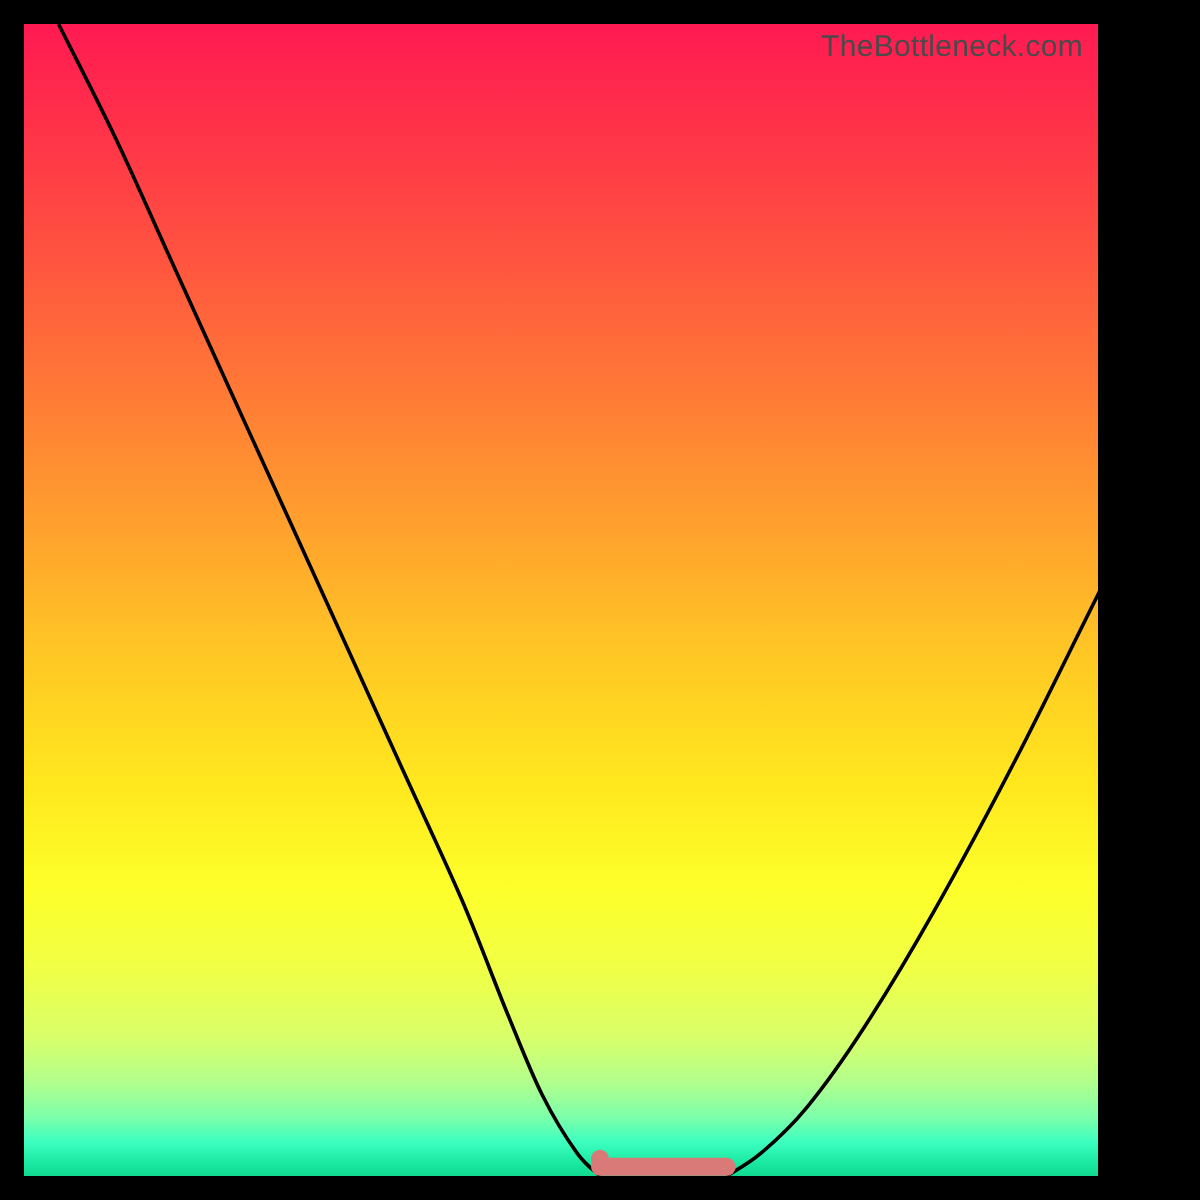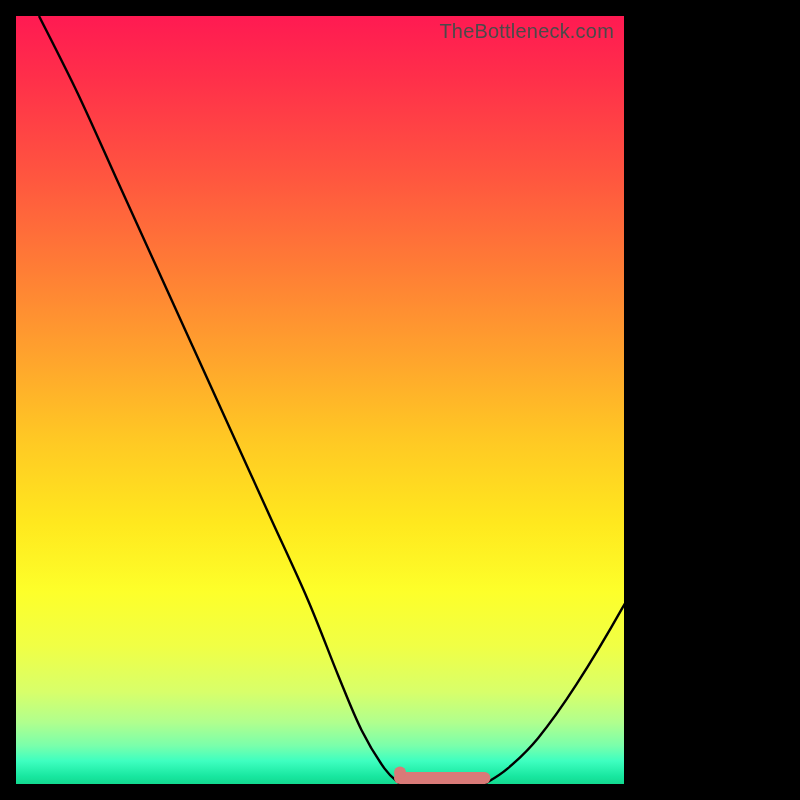--- a/index.html
+++ b/index.html
@@ -8,21 +8,21 @@
     width: 800px;
     height: 800px;
     background: #000;
     overflow: hidden;
     font-family: Arial, Helvetica, sans-serif;
   }
   .frame {
     position: absolute;
     left: 16px;
     top: 16px;
-    width: 608px;
+    width: 716px;
     height: 768px;
     overflow: hidden;
   }
   .gradient {
     position: absolute;
     left: 0; top: 0; right: 0; bottom: 0;
     background: linear-gradient(
       to bottom,
       #ff1a52 0%,
       #ff2f4a 8%,

